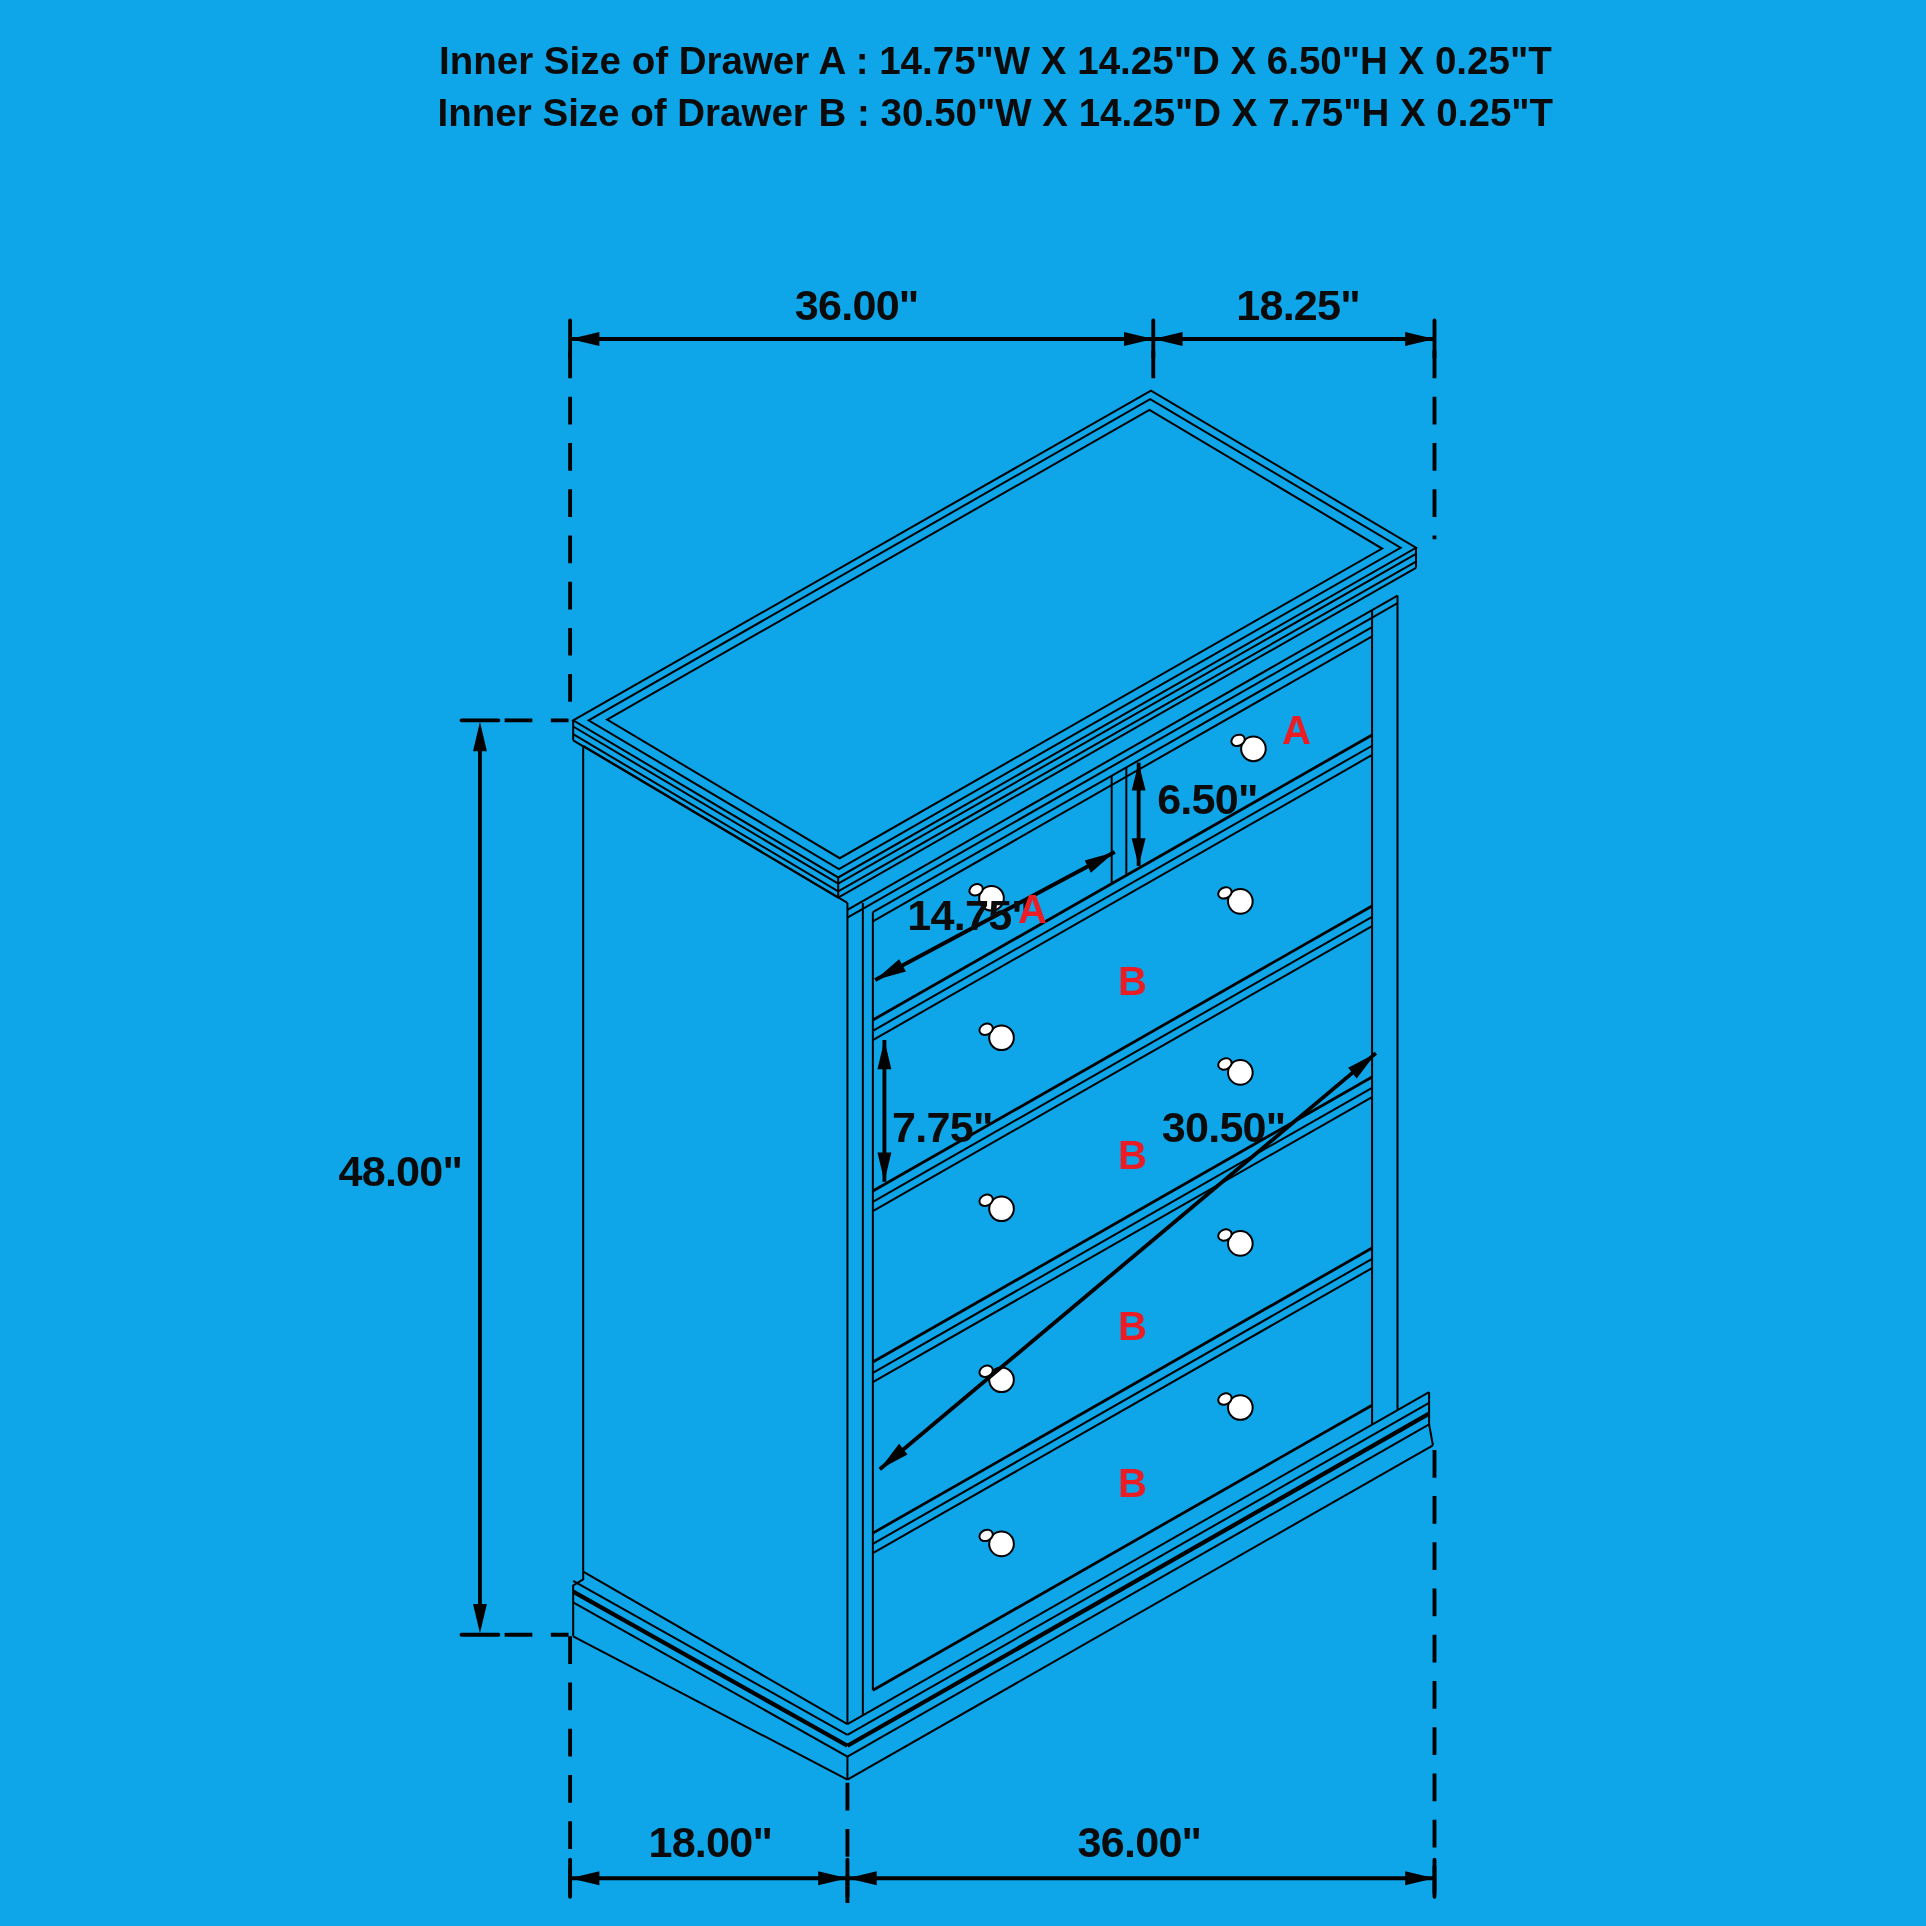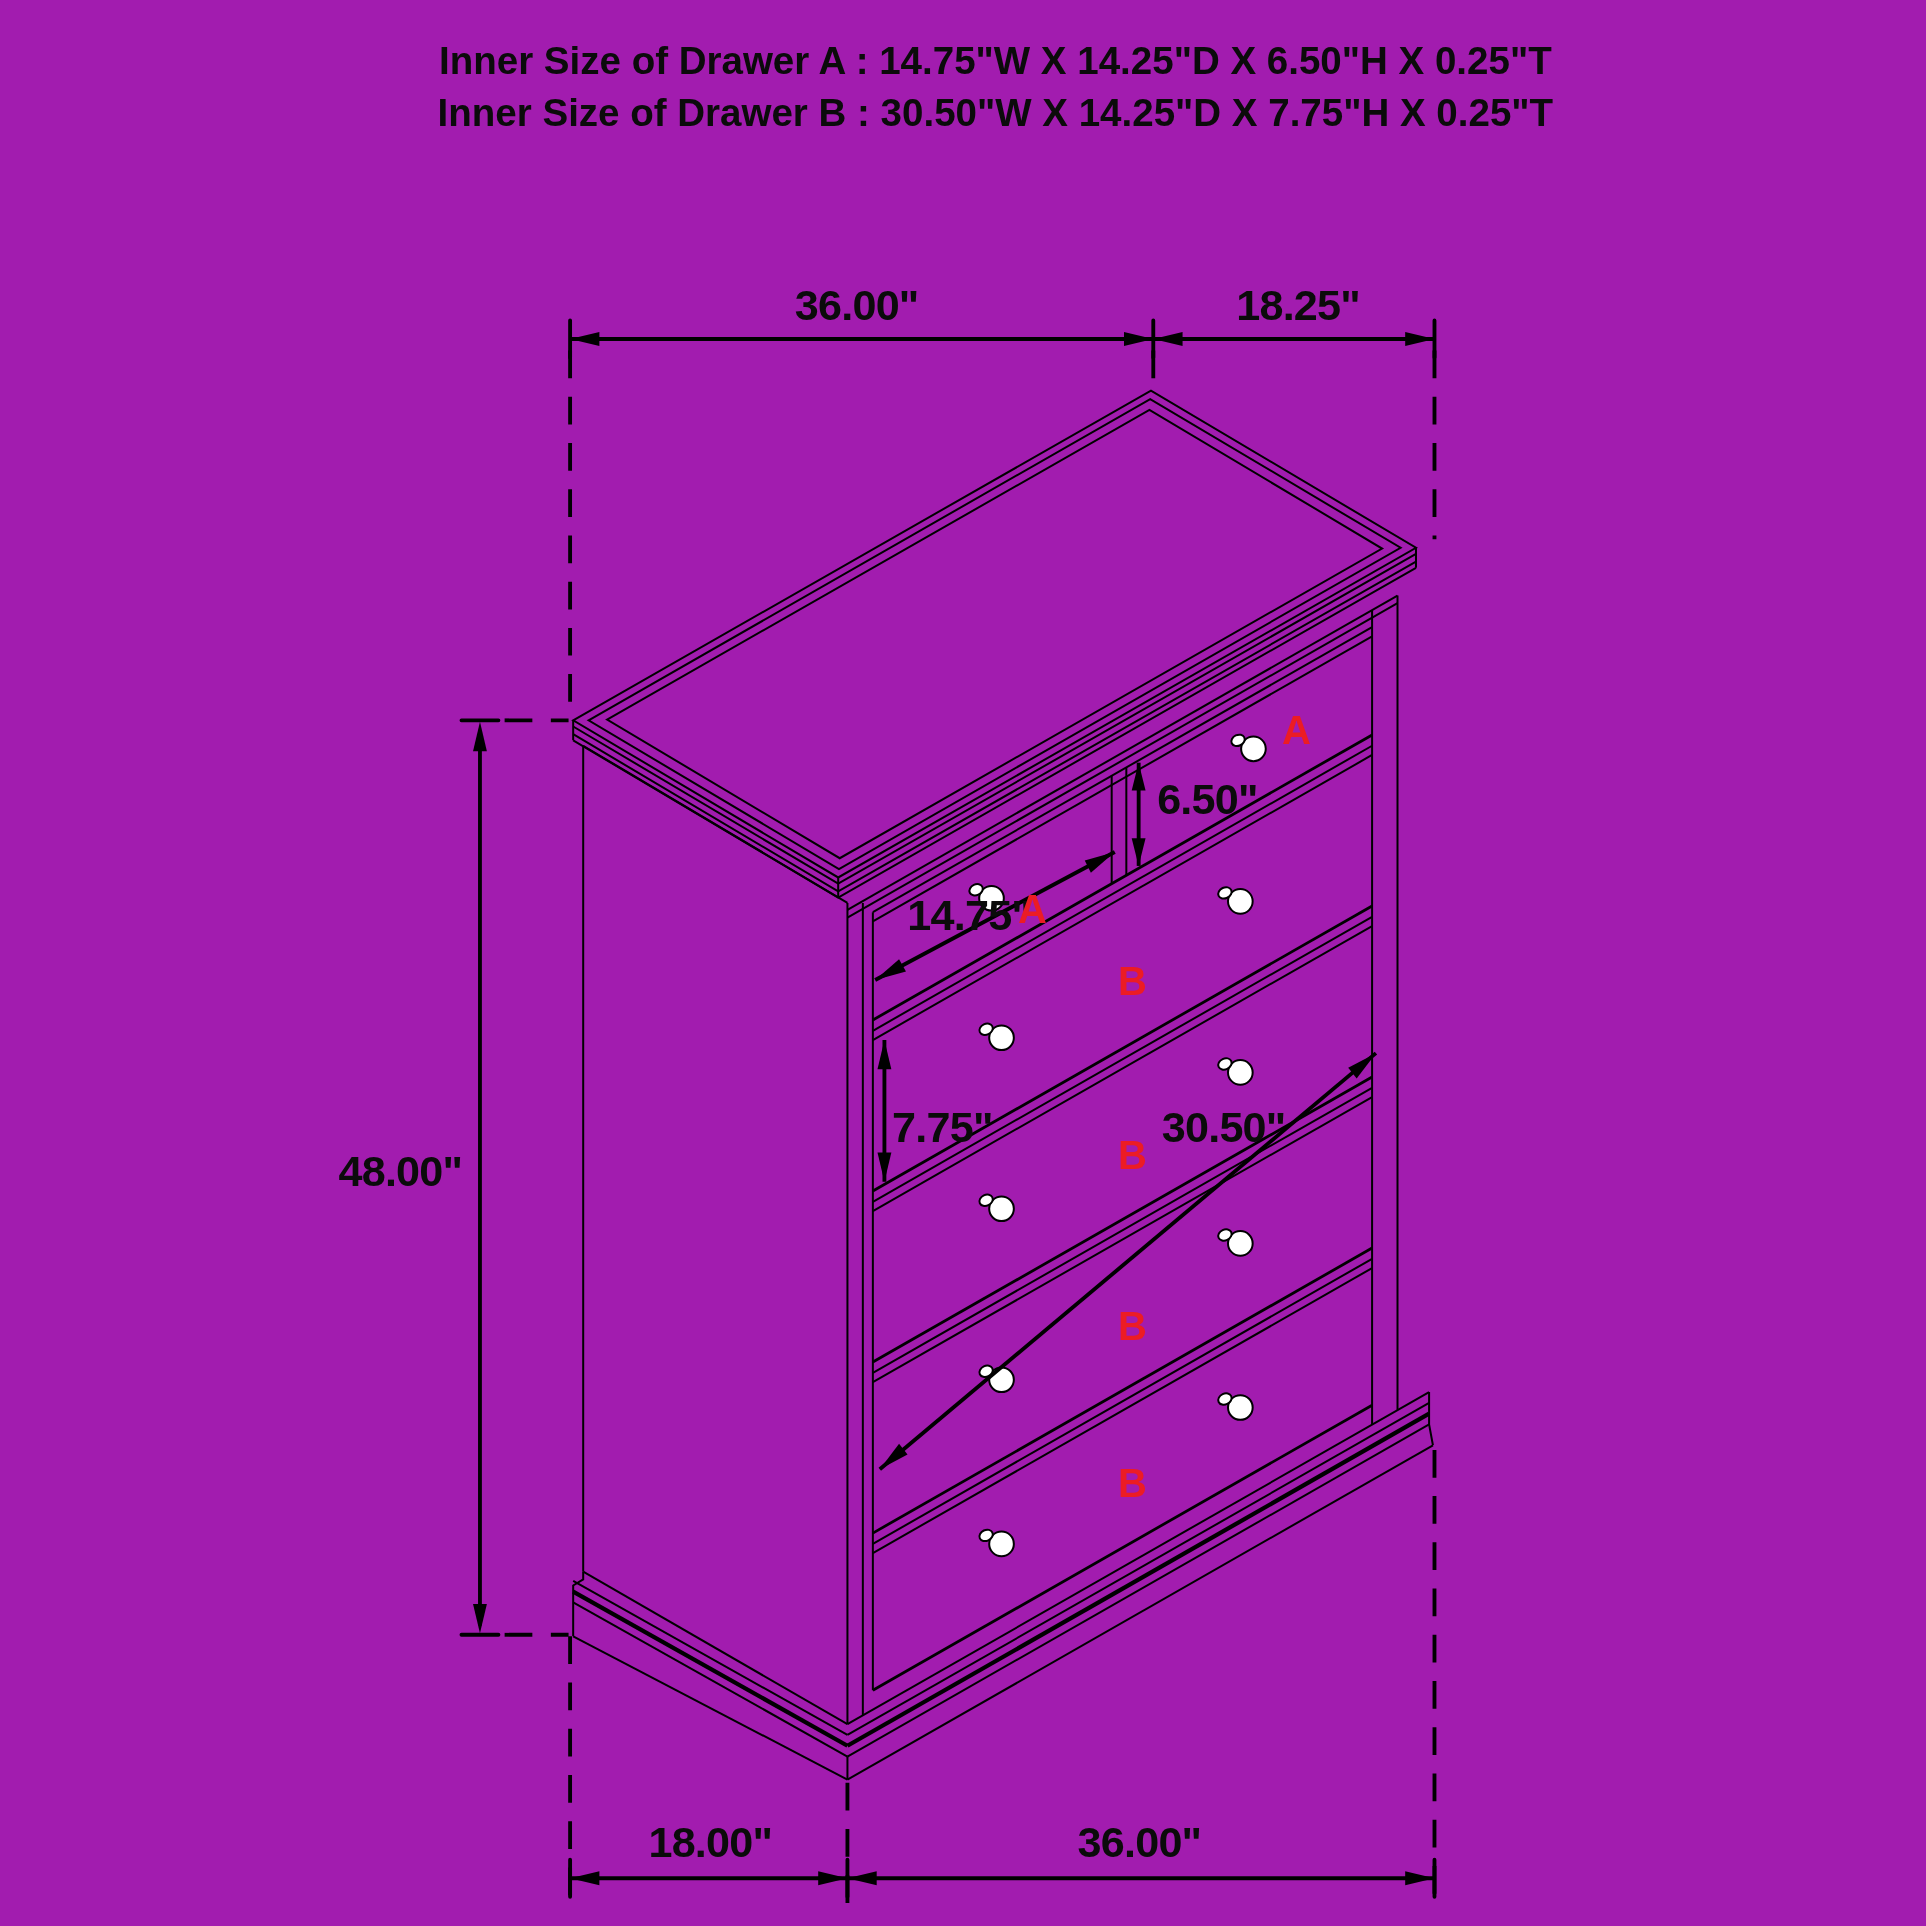--- a/index.html
+++ b/index.html
@@ -1,16 +1,16 @@
 <!DOCTYPE html>
 <html style="font-size:12.3px"><head>
 <meta charset="utf-8">
 <style>
   html,body{margin:0;padding:0;background:#ffffff;}
-  .canvas{position:relative;width:1926px;height:1926px;background:#a21caf;overflow:hidden;}
+  .canvas{position:relative;width:1926px;height:1926px;background:#0ea5e9;overflow:hidden;}
   svg{display:block;}
   .cab{stroke:#000;stroke-width:2.6;fill:none;}
   .cabmed{stroke:#000;stroke-width:3.6;fill:none;}
   .cabheavy{stroke:#000;stroke-width:5.5;fill:none;}
   .dim{stroke:#000;stroke-width:5;fill:none;}
   .tick{stroke:#000;stroke-width:5;fill:none;stroke-linecap:round;}
   .dash{stroke:#000;stroke-width:5;fill:none;stroke-dasharray:36 24;}
   .head{fill:#000;stroke:none;}
   .knob{fill:#fff;stroke:#000;stroke-width:2.6;}
   text{font-family:"Liberation Sans","DejaVu Sans",sans-serif;font-weight:bold;fill:#0b0b0b;}

